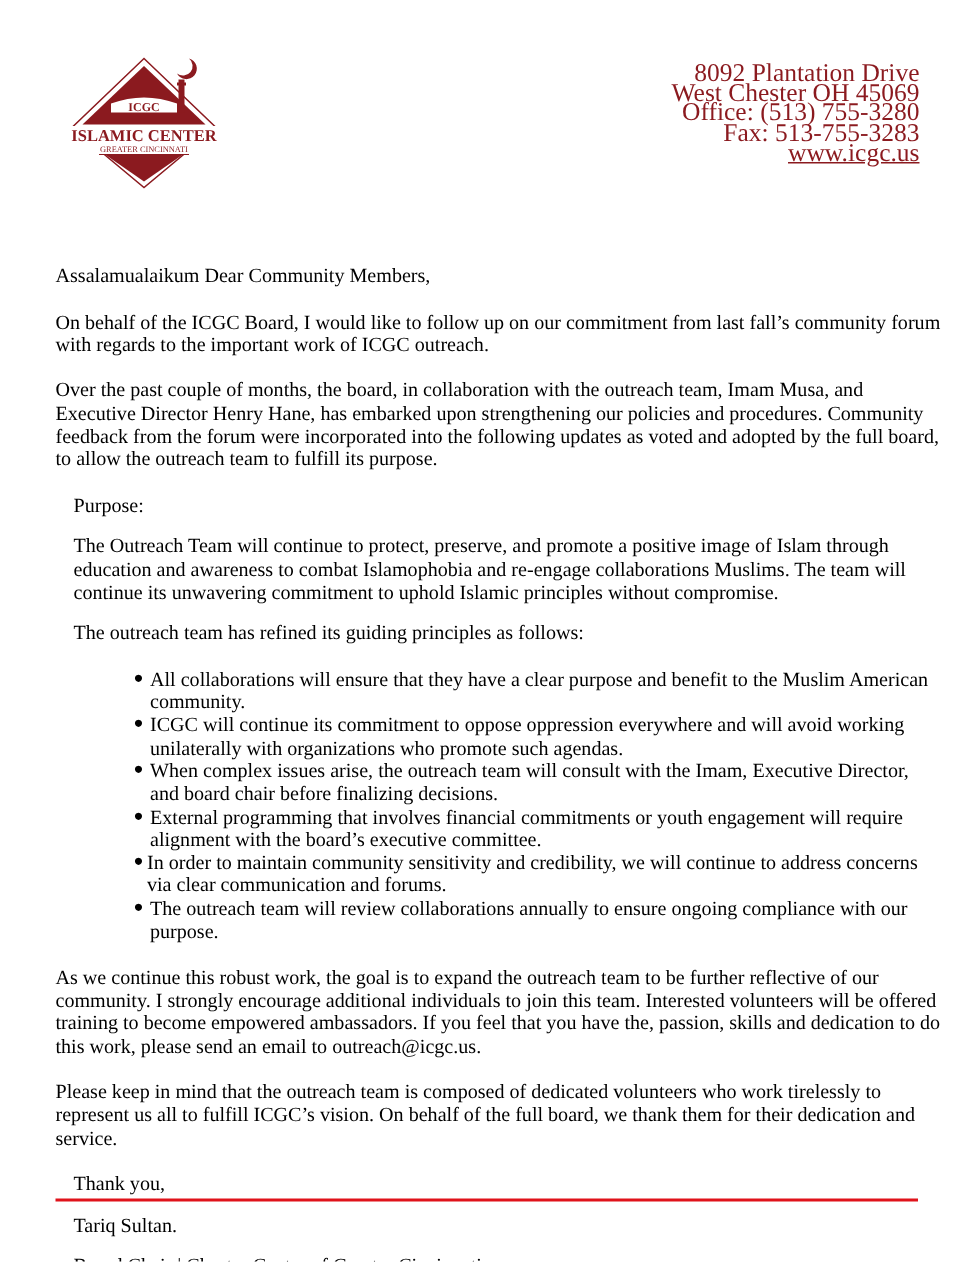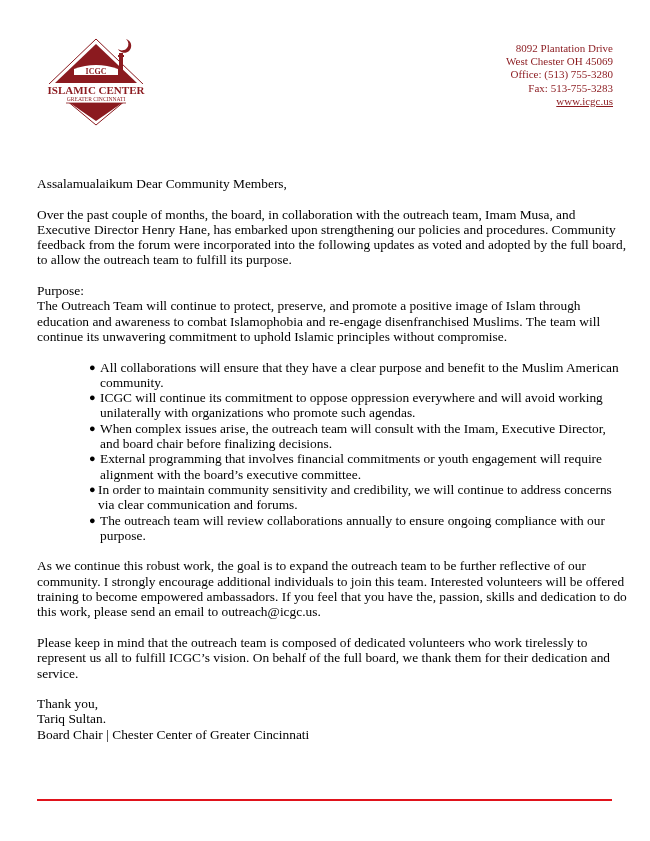--- a/index.html
+++ b/index.html
@@ -3,29 +3,29 @@
   <meta charset="utf-8">
   <style>
     html, body { margin: 0; padding: 0; background: #ffffff; }
     body {
       width: 650px; height: 841px; position: relative; overflow: hidden;
       font-family: "Liberation Serif", serif; color: #000; font-size: 13.4px;
     }
     .logo { position: absolute; left: 44px; top: 35px; width: 104px; height: 92px; }
     .address {
       position: absolute; right: 37px; top: 42px; text-align: right;
-      color: #8b1a1f; font-size: 11px; line-height: 13.2px;
+      color: #8b1a1f; font-size: 17px; line-height: 13.2px;
     }
     .address a { color: #8b1a1f; }
     .body {
       position: absolute; left: 37px; top: 176px; width: 590px;
       line-height: 15.3px;
     }
     .body p { margin: 0 0 15.3px 0; }
-    .body p.tight { margin: 0; }
+    .body p.tight { margin: 12px; }
     ul.principles {
       list-style: none; margin: 15.3px 0 15.3px 0; padding: 0 0 0 52px;
     }
     ul.principles li { position: relative; padding-left: 11px; text-indent: 0; }
     ul.principles li .bullet {
       position: absolute; left: 0; top: 0; font-size: 11px;
     }
     ul.principles li.alt { padding-left: 9px; }
     .rule {
       position: absolute; left: 37px; top: 799px; width: 575px; height: 2px;
@@ -63,23 +63,25 @@
 <div class="address">
   <div>8092 Plantation Drive</div>
   <div>West Chester OH 45069</div>
   <div>Office: (513) 755-3280</div>
   <div>Fax: 513-755-3283</div>
   <div><a href="#">www.icgc.us</a></div>
 </div>
 
 <div class="body">
   <p>Assalamualaikum Dear Community Members,</p>
+  <p>On behalf of the ICGC Board, I would like to follow up on our commitment from last fall’s community forum with regards to the important work of ICGC outreach.</p>
   <p>Over the past couple of months, the board, in collaboration with the outreach team, Imam Musa, and Executive Director Henry Hane, has embarked upon strengthening our policies and procedures. Community feedback from the forum were incorporated into the following updates as voted and adopted by the full board, to allow the outreach team to fulfill its purpose.</p>
   <p class="tight">Purpose:</p>
-  <p class="tight">The Outreach Team will continue to protect, preserve, and promote a positive image of Islam through education and awareness to combat Islamophobia and re-engage disenfranchised Muslims. The team will continue its unwavering commitment to uphold Islamic principles without compromise.</p>
+  <p class="tight">The Outreach Team will continue to protect, preserve, and promote a positive image of Islam through education and awareness to combat Islamophobia and re-engage collaborations Muslims. The team will continue its unwavering commitment to uphold Islamic principles without compromise.</p>
+  <p class="tight">The outreach team has refined its guiding principles as follows:</p>
 
   <ul class="principles">
     <li><span class="bullet">●</span><span>All collaborations will ensure that they have a clear purpose and benefit to the Muslim American community.</span></li>
     <li><span class="bullet">●</span><span>ICGC will continue its commitment to oppose oppression everywhere and will avoid working unilaterally with organizations who promote such agendas.</span></li>
     <li><span class="bullet">●</span><span>When complex issues arise, the outreach team will consult with the Imam, Executive Director, and board chair before finalizing decisions.</span></li>
     <li><span class="bullet">●</span><span>External programming that involves financial commitments or youth engagement will require alignment with the board’s executive committee.</span></li>
     <li class="alt"><span class="bullet">●</span><span>In order to maintain community sensitivity and credibility, we will continue to address concerns via clear communication and forums.</span></li>
     <li><span class="bullet">●</span><span>The outreach team will review collaborations annually to ensure ongoing compliance with our purpose.</span></li>
   </ul>
 

